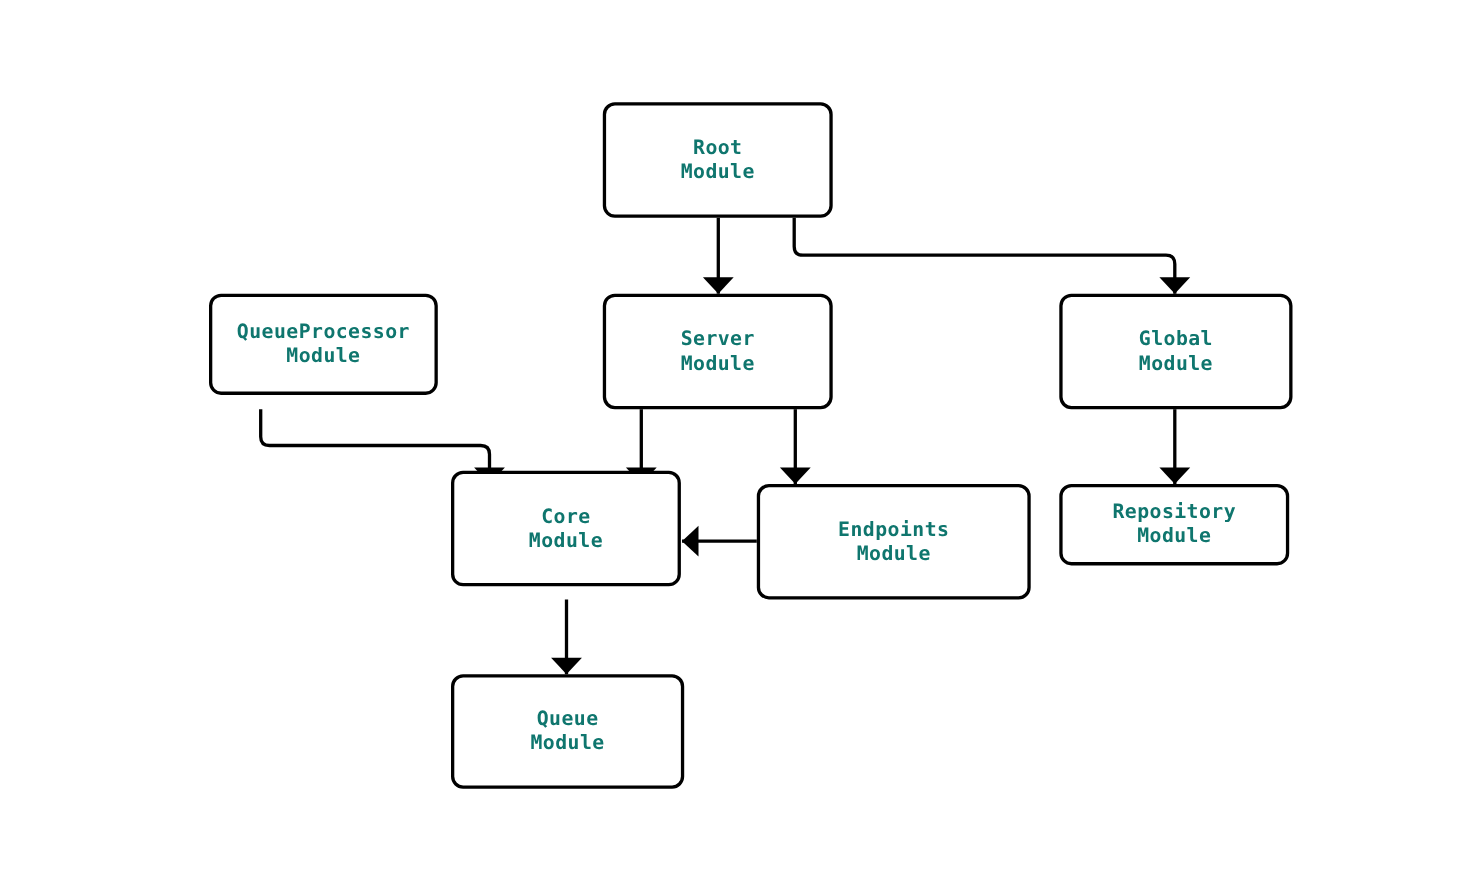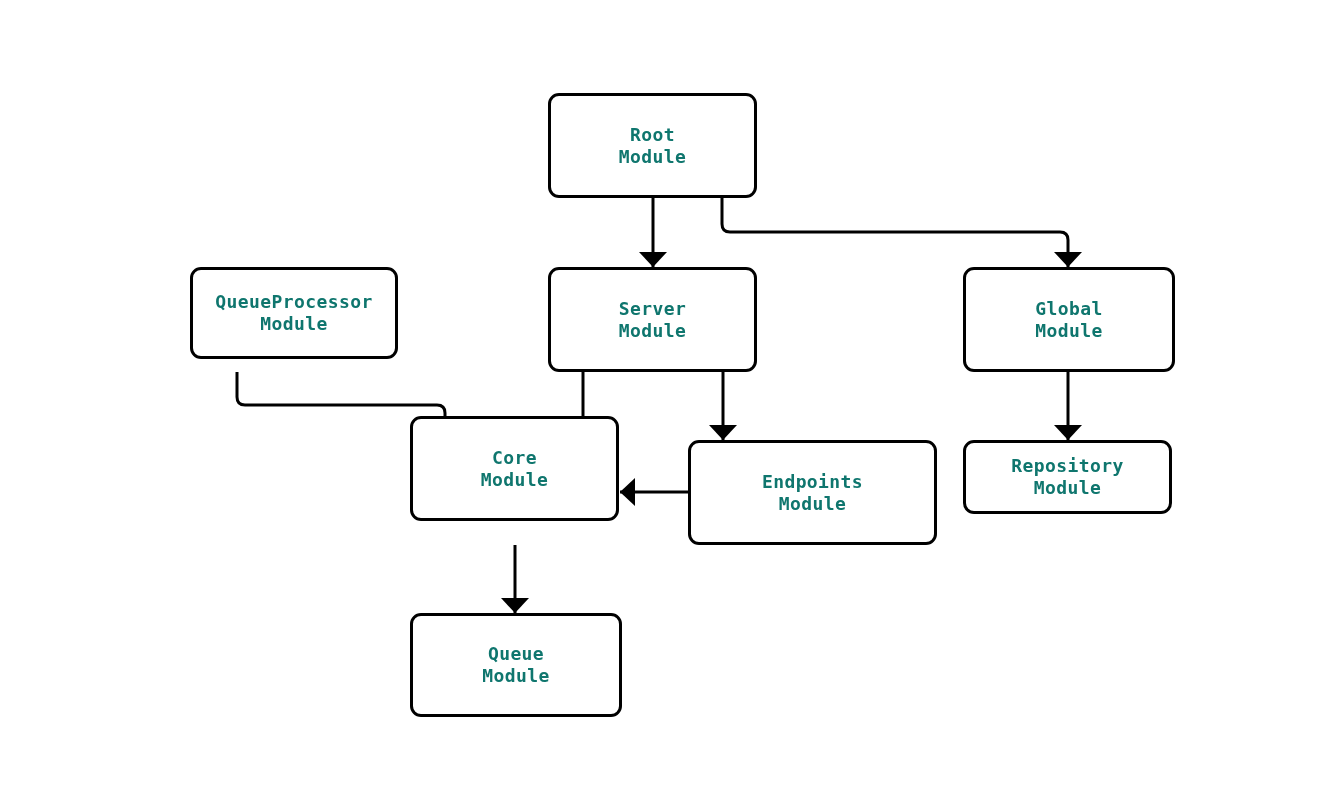--- a/index.html
+++ b/index.html
@@ -86,21 +86,21 @@
         <span>Module</span>
       </div>
       <div class="node" style="left: 548px; top: 267px; width: 209px; height: 105px; align-items: center;">
         <span>Server</span>
         <span>Module</span>
       </div>
       <div class="node" style="left: 963px; top: 267px; width: 212px; height: 105px;">
         <span>Global</span>
         <span>Module</span>
       </div>
-      <div class="node" style="left: 410px; top: 416px; width: 209px; height: 105px;">
+      <div class="node" style="left: 410px; top: 428px; width: 209px; height: 105px;">
         <span>Core</span>
         <span>Module</span>
       </div>
       <div class="node" style="left: 688px; top: 440px; width: 249px; height: 105px;">
         <span>Endpoints</span>
         <span>Module</span>
       </div>
       <div class="node" style="left: 963px; top: 440px; width: 209px; height: 74px;">
         <span>Repository</span>
         <span>Module</span>

